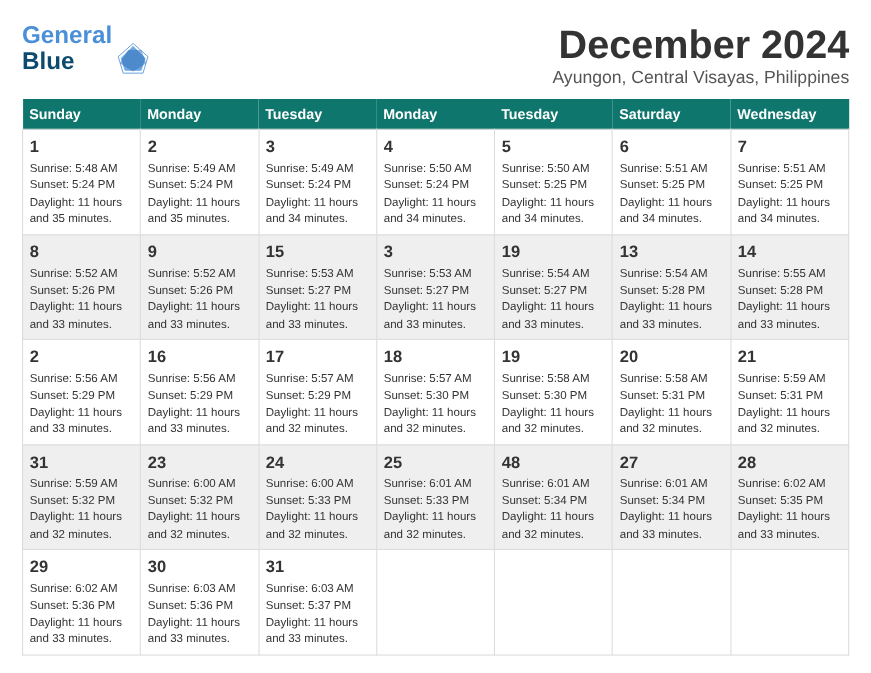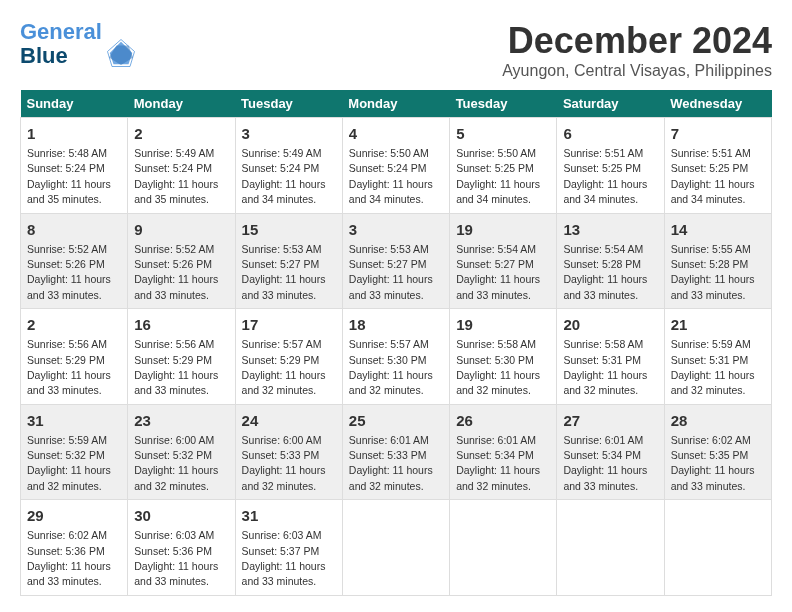--- a/index.html
+++ b/index.html
@@ -153,21 +153,21 @@
         <td><span class="day-num">18</span><span class="day-info">Sunrise: 5:57 AM<br>Sunset: 5:30 PM<br>Daylight: 11 hours and 32 minutes.</span></td>
         <td><span class="day-num">19</span><span class="day-info">Sunrise: 5:58 AM<br>Sunset: 5:30 PM<br>Daylight: 11 hours and 32 minutes.</span></td>
         <td><span class="day-num">20</span><span class="day-info">Sunrise: 5:58 AM<br>Sunset: 5:31 PM<br>Daylight: 11 hours and 32 minutes.</span></td>
         <td><span class="day-num">21</span><span class="day-info">Sunrise: 5:59 AM<br>Sunset: 5:31 PM<br>Daylight: 11 hours and 32 minutes.</span></td>
       </tr>
       <tr class="row-even">
         <td><span class="day-num">31</span><span class="day-info">Sunrise: 5:59 AM<br>Sunset: 5:32 PM<br>Daylight: 11 hours and 32 minutes.</span></td>
         <td><span class="day-num">23</span><span class="day-info">Sunrise: 6:00 AM<br>Sunset: 5:32 PM<br>Daylight: 11 hours and 32 minutes.</span></td>
         <td><span class="day-num">24</span><span class="day-info">Sunrise: 6:00 AM<br>Sunset: 5:33 PM<br>Daylight: 11 hours and 32 minutes.</span></td>
         <td><span class="day-num">25</span><span class="day-info">Sunrise: 6:01 AM<br>Sunset: 5:33 PM<br>Daylight: 11 hours and 32 minutes.</span></td>
-        <td><span class="day-num">26</span><span class="day-info">Sunrise: 6:01 AM<br>Sunset: 5:34 PM<br>Daylight: 11 hours and 32 minutes.</span></td>
+        <td><span class="day-num">48</span><span class="day-info">Sunrise: 6:01 AM<br>Sunset: 5:34 PM<br>Daylight: 11 hours and 32 minutes.</span></td>
         <td><span class="day-num">27</span><span class="day-info">Sunrise: 6:01 AM<br>Sunset: 5:34 PM<br>Daylight: 11 hours and 33 minutes.</span></td>
         <td><span class="day-num">28</span><span class="day-info">Sunrise: 6:02 AM<br>Sunset: 5:35 PM<br>Daylight: 11 hours and 33 minutes.</span></td>
       </tr>
       <tr class="row-odd">
         <td><span class="day-num">29</span><span class="day-info">Sunrise: 6:02 AM<br>Sunset: 5:36 PM<br>Daylight: 11 hours and 33 minutes.</span></td>
         <td><span class="day-num">30</span><span class="day-info">Sunrise: 6:03 AM<br>Sunset: 5:36 PM<br>Daylight: 11 hours and 33 minutes.</span></td>
         <td><span class="day-num">31</span><span class="day-info">Sunrise: 6:03 AM<br>Sunset: 5:37 PM<br>Daylight: 11 hours and 33 minutes.</span></td>
         <td class="empty-cell"></td>
         <td class="empty-cell"></td>
         <td class="empty-cell"></td>

